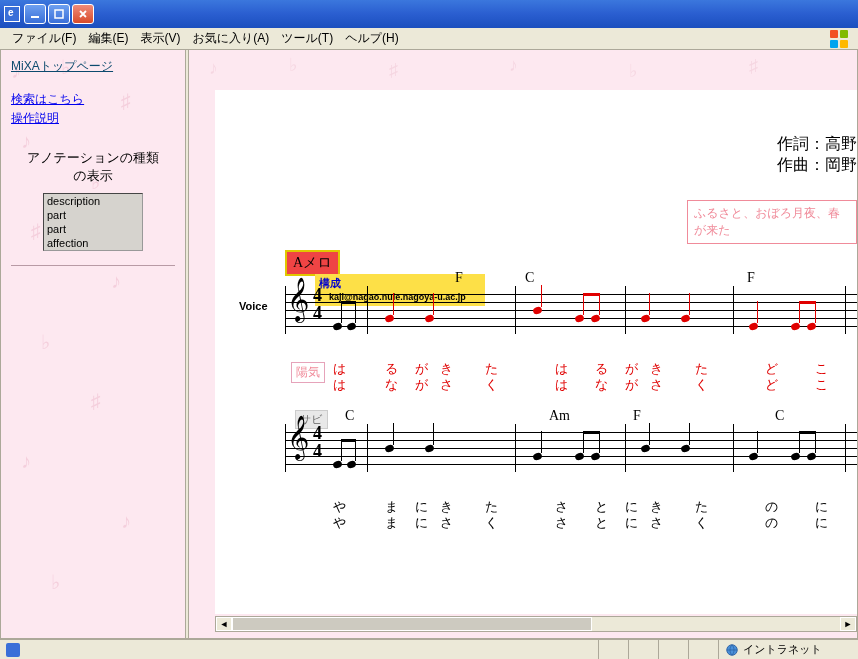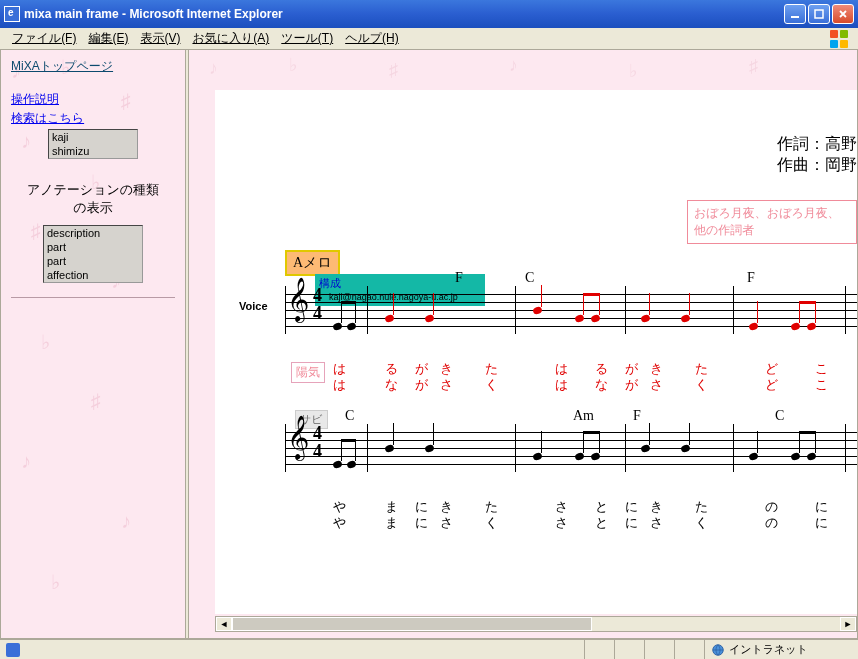--- a/index.html
+++ b/index.html
@@ -7,21 +7,21 @@
 .titlebar { height: 28px; background: linear-gradient(to bottom, #3b77dd 0%, #2a5ed0 50%, #1b4fbe 100%); display: flex; align-items: center; padding: 0 4px; color: #fff; }
 .titlebar .ie-favicon { width: 16px; height: 16px; margin-right: 4px; background: #3a6fd8; border: 1px solid #fff; position: relative; }
 .titlebar .ie-favicon::after { content: "e"; color: #fff; font-size: 10px; font-weight: bold; position: absolute; left: 3px; top: 0; }
 .titlebar .title { flex: 1; font-weight: bold; font-size: 12px; }
 .winbtns { display: flex; gap: 2px; }
 .winbtn { width: 22px; height: 20px; border-radius: 3px; display: flex; align-items: center; justify-content: center; color: #fff; border: 1px solid #fff; }
 .winbtn.min { background: linear-gradient(#6ea0f0,#3a6fd8); }
 .winbtn.max { background: linear-gradient(#6ea0f0,#3a6fd8); }
 .winbtn.close { background: linear-gradient(#f08b7a,#d84b2a); }
 .winbtn svg { width: 10px; height: 10px; }
-.menubar { height: 22px; background: #ece9d8; border-bottom: 1px solid #aca899; display: flex; align-items: center; padding-left: 6px; gap: 0; text-decoration: underline; }
+.menubar { height: 22px; background: #ece9d8; border-bottom: 1px solid #aca899; display: flex; align-items: center; padding-left: 6px; gap: 0; }
 .menubar .menuitem { padding: 2px 6px; cursor: default; }
 .menubar .flag { margin-left: auto; margin-right: 6px; width: 22px; height: 18px; position: relative; }
 .menubar .flag span { position: absolute; width: 8px; height: 8px; border-radius: 1px; }
 .menubar .flag .r { background: #f25022; top: 0; left: 0; }
 .menubar .flag .g { background: #7fba00; top: 0; left: 10px; }
 .menubar .flag .b { background: #00a4ef; top: 10px; left: 0; }
 .menubar .flag .y { background: #ffb900; top: 10px; left: 10px; }
 .client { height: 589px; display: flex; background: #fff; border: 1px solid #aca899; border-top: none; }
 .sidebar { width: 184px; background: #fde8f0; padding: 8px 10px; position: relative; overflow: hidden; }
 .sidebar .bgnotes { position: absolute; inset: 0; opacity: 0.35; pointer-events: none; }
@@ -36,22 +36,22 @@
 .divider { width: 4px; background: #ece9d8; border-left: 1px solid #aca899; border-right: 1px solid #aca899; }
 .content { flex: 1; position: relative; overflow: hidden; }
 .contentbg { position: absolute; inset: 0; background: #fde8f0; }
 .contentbg .bgnotes2 { position: absolute; top: 0; left: 0; right: 0; height: 60px; opacity: 0.3; }
 .contentbg .bgnotes2 span { position: absolute; color: #e6b0c2; font-size: 18px; }
 .scorewrap { position: absolute; top: 40px; left: 26px; right: 0; bottom: 24px; background: #fff; overflow: hidden; }
 .scorewrap .title { text-align: center; font-size: 22px; font-family: serif; margin-top: 10px; font-weight: bold; }
 .subtitle-box { border: 1px solid #b469e0; color: #666; padding: 2px 8px; font-size: 13px; display: inline-block; position: absolute; left: 262px; top: 48px; }
 .credits { position: absolute; top: 44px; right: 0; text-align: left; font-size: 16px; font-family: serif; }
 .notebox { position: absolute; top: 110px; right: 0; border: 1px solid #f08b9a; color: #f08b9a; padding: 4px 6px; font-size: 12px; width: 170px; }
-.sectionlabel { position: absolute; border: 2px solid #e0c800; background: #fdba74; padding: 2px 6px; font-size: 14px; font-family: serif; }
-.annot-pop { position: absolute; background: #14b8a6; color: #000; font-size: 11px; padding: 2px 4px; line-height: 14px; }
+.sectionlabel { position: absolute; border: 2px solid #e0c800; background: #ef4444; padding: 2px 6px; font-size: 14px; font-family: serif; }
+.annot-pop { position: absolute; background: #fde047; color: #000; font-size: 11px; padding: 2px 4px; line-height: 14px; font-weight: bold; }
 .annot-pop .hdr { color: #0000d0; font-size: 11px; }
 .voicelbl { position: absolute; font-size: 11px; font-weight: bold; }
 .moodtag { position: absolute; border: 1px solid #e6a3ba; color: #f08b9a; font-size: 12px; padding: 1px 4px; }
 .sabitag { position: absolute; background: #e8e8e8; border: 1px solid #ccc; color: #666; font-size: 11px; padding: 1px 4px; }
 .chord { position: absolute; font-size: 14px; font-family: serif; color: #000; }
 .staff { position: absolute; left: 70px; right: 0; height: 48px; }
 .staff .lines { position: absolute; inset: 0; }
 .staff .lines div { position: absolute; left: 0; right: 0; height: 1px; background: #000; }
 .staff .clef { position: absolute; left: 2px; top: -6px; font-size: 38px; font-family: serif; line-height: 1; }
 .staff .timesig { position: absolute; left: 28px; top: 0; font-family: serif; font-weight: bold; font-size: 18px; line-height: 18px; }
@@ -73,21 +73,20 @@
 .statusbar .cell { border-left: 1px solid #aca899; height: 100%; display: flex; align-items: center; padding: 0 6px; }
 .statusbar .ieicon { width: 14px; height: 14px; background: #3a6fd8; border-radius: 2px; margin-right: 4px; position: relative; }
 .statusbar .flex { flex: 1; }
 .statusbar .zoneicon { width: 14px; height: 14px; margin-right: 4px; }
 </style>
 </head>
 <body>
 
 <div class="titlebar">
   <div class="ie-favicon"></div>
-  <div class="title">mixa main frame - Microsoft Internet Explorer</div>
   <div class="winbtns">
     <div class="winbtn min">
         <svg viewBox="0 0 10 10">
           <rect x="1" y="7" width="8" height="2" fill="#fff"></rect>
         </svg>
       </div>
     <div class="winbtn max">
         <svg viewBox="0 0 10 10">
           <rect x="1" y="1" width="8" height="8" fill="none" stroke="#fff" stroke-width="1.5"></rect>
         </svg>
@@ -127,26 +126,22 @@
         <span style="top:170px;left:30px">♯</span>
       <span style="top:220px;left:110px">♪</span>
         <span style="top:280px;left:40px">♭</span>
         <span style="top:340px;left:90px">♯</span>
       <span style="top:400px;left:20px">♪</span>
         <span style="top:460px;left:120px">♪</span>
         <span style="top:520px;left:50px">♭</span>
     </div>
     <a class="sblink visited">MiXAトップページ</a>
     <div style="height:14px"></div>
+    <a class="sblink">検索はこちら</a>
     <a class="sblink">操作説明</a>
-    <a class="sblink">検索はこちら</a>
-    <div class="listbox">
-      <div class="li">kaji</div>
-      <div class="li">shimizu</div>
-    </div>
     <div class="sechdr" style="margin-bottom:8px">
       <span>アノテーションの種類</span><br>
       <span>の表示</span>
     </div>
     <div class="listbox wide" style="">
       <div class="li">description</div>
       <div class="li">part</div>
       <div class="li">part</div>
       <div class="li">affection</div>
     </div>
@@ -165,21 +160,21 @@
           <span style="top:10px;left:440px">♭</span>
           <span style="top:6px;left:560px">♯</span>
       </div>
     </div>
 
     <div class="scorewrap">
       <div class="credits">
         <div>作詞：高野</div>
         <div>作曲：岡野</div>
       </div>
-      <div class="notebox">おぼろ月夜、おぼろ月夜、他の作詞者</div>
+      <div class="notebox">ふるさと、おぼろ月夜、春が来た</div>
 
       <div class="sectionlabel" style="top:160px;left:70px">Aメロ</div>
 
       <div class="annot-pop" style="top:184px;left:100px;width:170px">
         <div class="hdr">構成</div>
         <div style="padding-left:10px;font-size:9px">kaji@nagao.nuie.nagoya-u.ac.jp</div>
       </div>
 
       <div class="voicelbl" style="top:210px;left:24px">Voice</div>
 
@@ -262,21 +257,21 @@
         <span class="syl red" style="left:310px">な</span>
         <span class="syl red" style="left:340px">が</span>
         <span class="syl red" style="left:365px">さ</span>
         <span class="syl red" style="left:410px">く</span>
         <span class="syl red" style="left:480px">ど</span>
         <span class="syl red" style="left:530px">こ</span>
       </div>
 
       <div class="sabitag" style="top:320px;left:80px">サビ</div>
       <div class="chord" style="top:318px;left:130px">C</div>
-      <div class="chord" style="top:318px;left:358px">Am</div>
+      <div class="chord" style="top:318px;left:334px">Am</div>
       <div class="chord" style="top:318px;left:418px">F</div>
       <div class="chord" style="top:318px;left:560px">C</div>
 
       <div class="staff" style="top:334px">
         <div class="lines">
             <div style="top:8px"></div>
             <div style="top:16px"></div>
             <div style="top:24px"></div>
             <div style="top:32px"></div>
             <div style="top:40px"></div>
@@ -360,20 +355,20 @@
 
 <div class="statusbar">
   <div class="cell" style="border-left:none">
       <div class="ieicon"></div>
     </div>
   <div class="flex"></div>
   <div class="cell" style="width:30px"></div>
   <div class="cell" style="width:30px"></div>
   <div class="cell" style="width:30px"></div>
   <div class="cell" style="width:30px"></div>
-  <div class="cell" style="width:154px">
+  <div class="cell" style="width:140px">
     <svg class="zoneicon" viewBox="0 0 16 16">
         <circle cx="8" cy="8" r="6" fill="#4a90d9" stroke="#2a5ea0"></circle>
         <path d="M2 8h12M8 2c3 3 3 9 0 12M8 2c-3 3-3 9 0 12" stroke="#2a5ea0" fill="none" stroke-width="0.8"></path>
       </svg>
     <span>イントラネット</span>
   </div>
 </div>
 
 </body></html>

